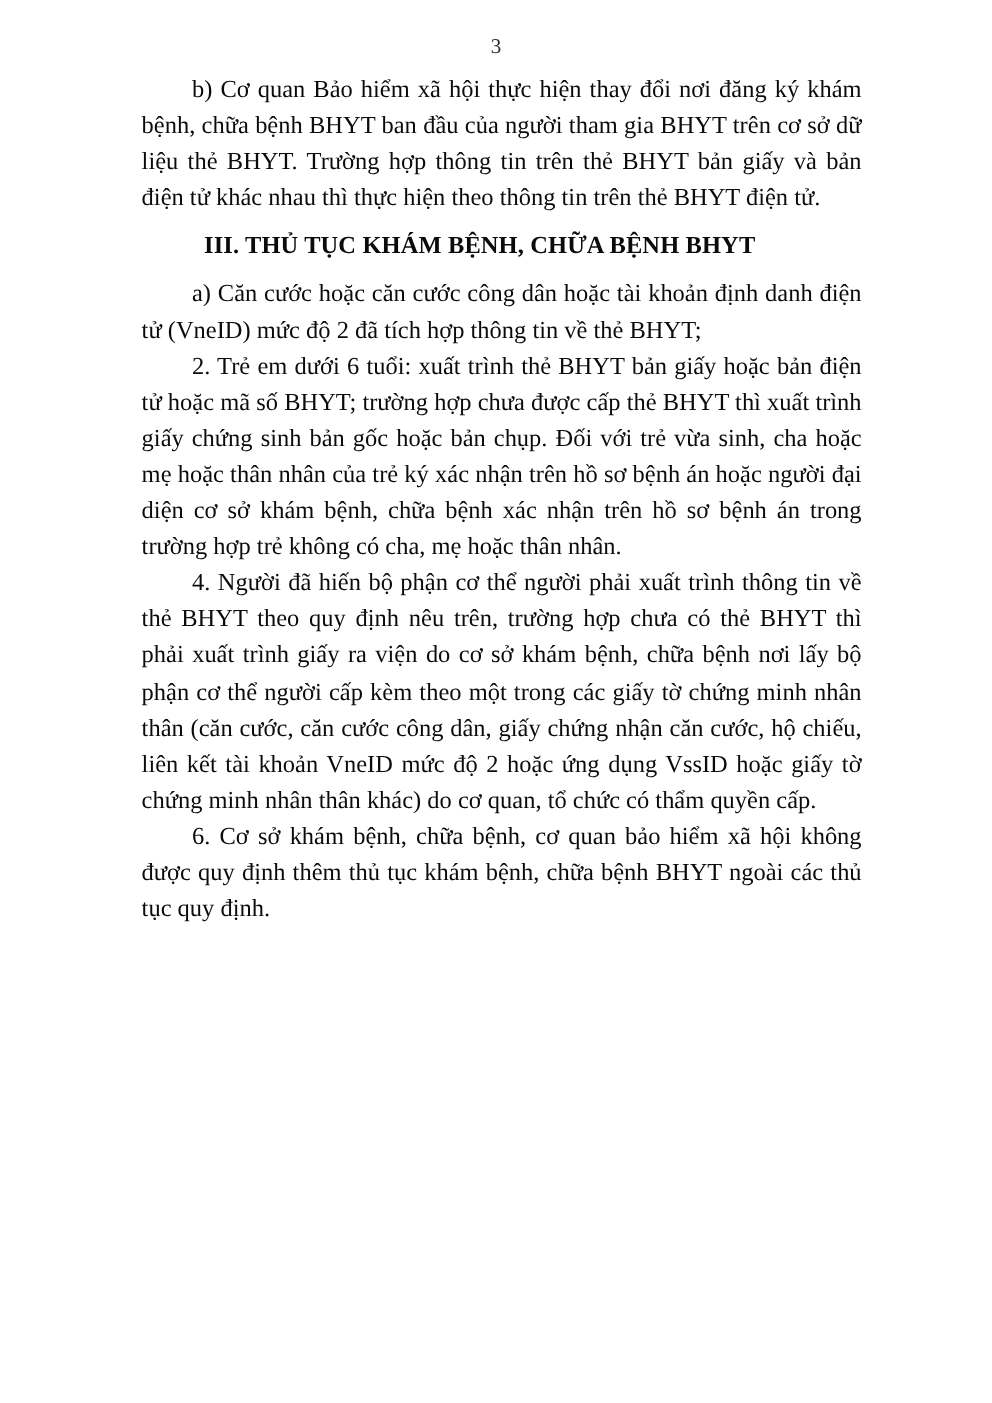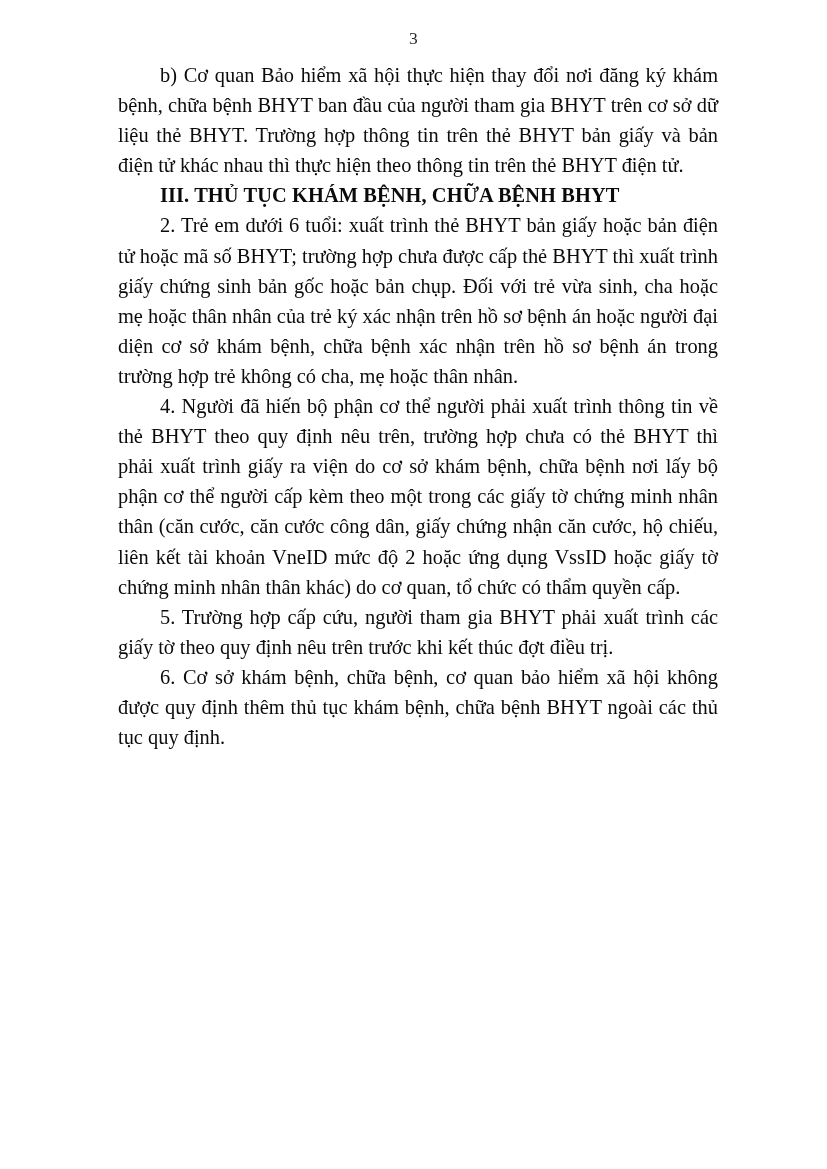--- a/index.html
+++ b/index.html
@@ -42,21 +42,21 @@
   }
   p {
     margin: 0 0 0 0;
     text-indent: 42px;
     text-align: justify;
     text-justify: inter-word;
     hyphens: none;
     -webkit-hyphens: none;
   }
   h2.heading {
-    margin: 0;
+    margin: 10px;
     font-size: 20.4px;
     line-height: 30.1px;
     font-weight: bold;
     text-indent: 42px;
     text-align: justify;
     text-justify: inter-word;
     letter-spacing: 0.1px;
   }
 </style>
 </head>
@@ -67,25 +67,25 @@
   <div class="page-number">3</div>
 
   <div class="content">
 
 
     <p>b) Cơ quan Bảo hiểm xã hội thực hiện thay đổi nơi đăng ký khám bệnh, chữa bệnh BHYT ban đầu của người tham gia BHYT trên cơ sở dữ liệu thẻ BHYT. Trường hợp thông tin trên thẻ BHYT bản giấy và bản điện tử khác nhau thì thực hiện theo thông tin trên thẻ BHYT điện tử.</p>
 
     <h2 class="heading">III. THỦ TỤC KHÁM BỆNH, CHỮA BỆNH BHYT</h2>
 
 
+    <p>a) Căn cước hoặc căn cước công dân hoặc tài khoản định danh điện tử (VneID) mức độ 2 đã tích hợp thông tin về thẻ BHYT;</p>
 
 
     <p>2. Trẻ em dưới 6 tuổi: xuất trình thẻ BHYT bản giấy hoặc bản điện tử hoặc mã số BHYT; trường hợp chưa được cấp thẻ BHYT thì xuất trình giấy chứng sinh bản gốc hoặc bản chụp. Đối với trẻ vừa sinh, cha hoặc mẹ hoặc thân nhân của trẻ ký xác nhận trên hồ sơ bệnh án hoặc người đại diện cơ sở khám bệnh, chữa bệnh xác nhận trên hồ sơ bệnh án trong trường hợp trẻ không có cha, mẹ hoặc thân nhân.</p>
 
 
     <p>4. Người đã hiến bộ phận cơ thể người phải xuất trình thông tin về thẻ BHYT theo quy định nêu trên, trường hợp chưa có thẻ BHYT thì phải xuất trình giấy ra viện do cơ sở khám bệnh, chữa bệnh nơi lấy bộ phận cơ thể người cấp kèm theo một trong các giấy tờ chứng minh nhân thân (căn cước, căn cước công dân, giấy chứng nhận căn cước, hộ chiếu, liên kết tài khoản VneID mức độ 2 hoặc ứng dụng VssID hoặc giấy tờ chứng minh nhân thân khác) do cơ quan, tổ chức có thẩm quyền cấp.</p>
 
-    <p>5. Trường hợp cấp cứu, người tham gia BHYT phải xuất trình các giấy tờ theo quy định nêu trên trước khi kết thúc đợt điều trị.</p>
 
     <p>6. Cơ sở khám bệnh, chữa bệnh, cơ quan bảo hiểm xã hội không được quy định thêm thủ tục khám bệnh, chữa bệnh BHYT ngoài các thủ tục quy định.</p>
 
   </div>
 </div>
 
 </body></html>

